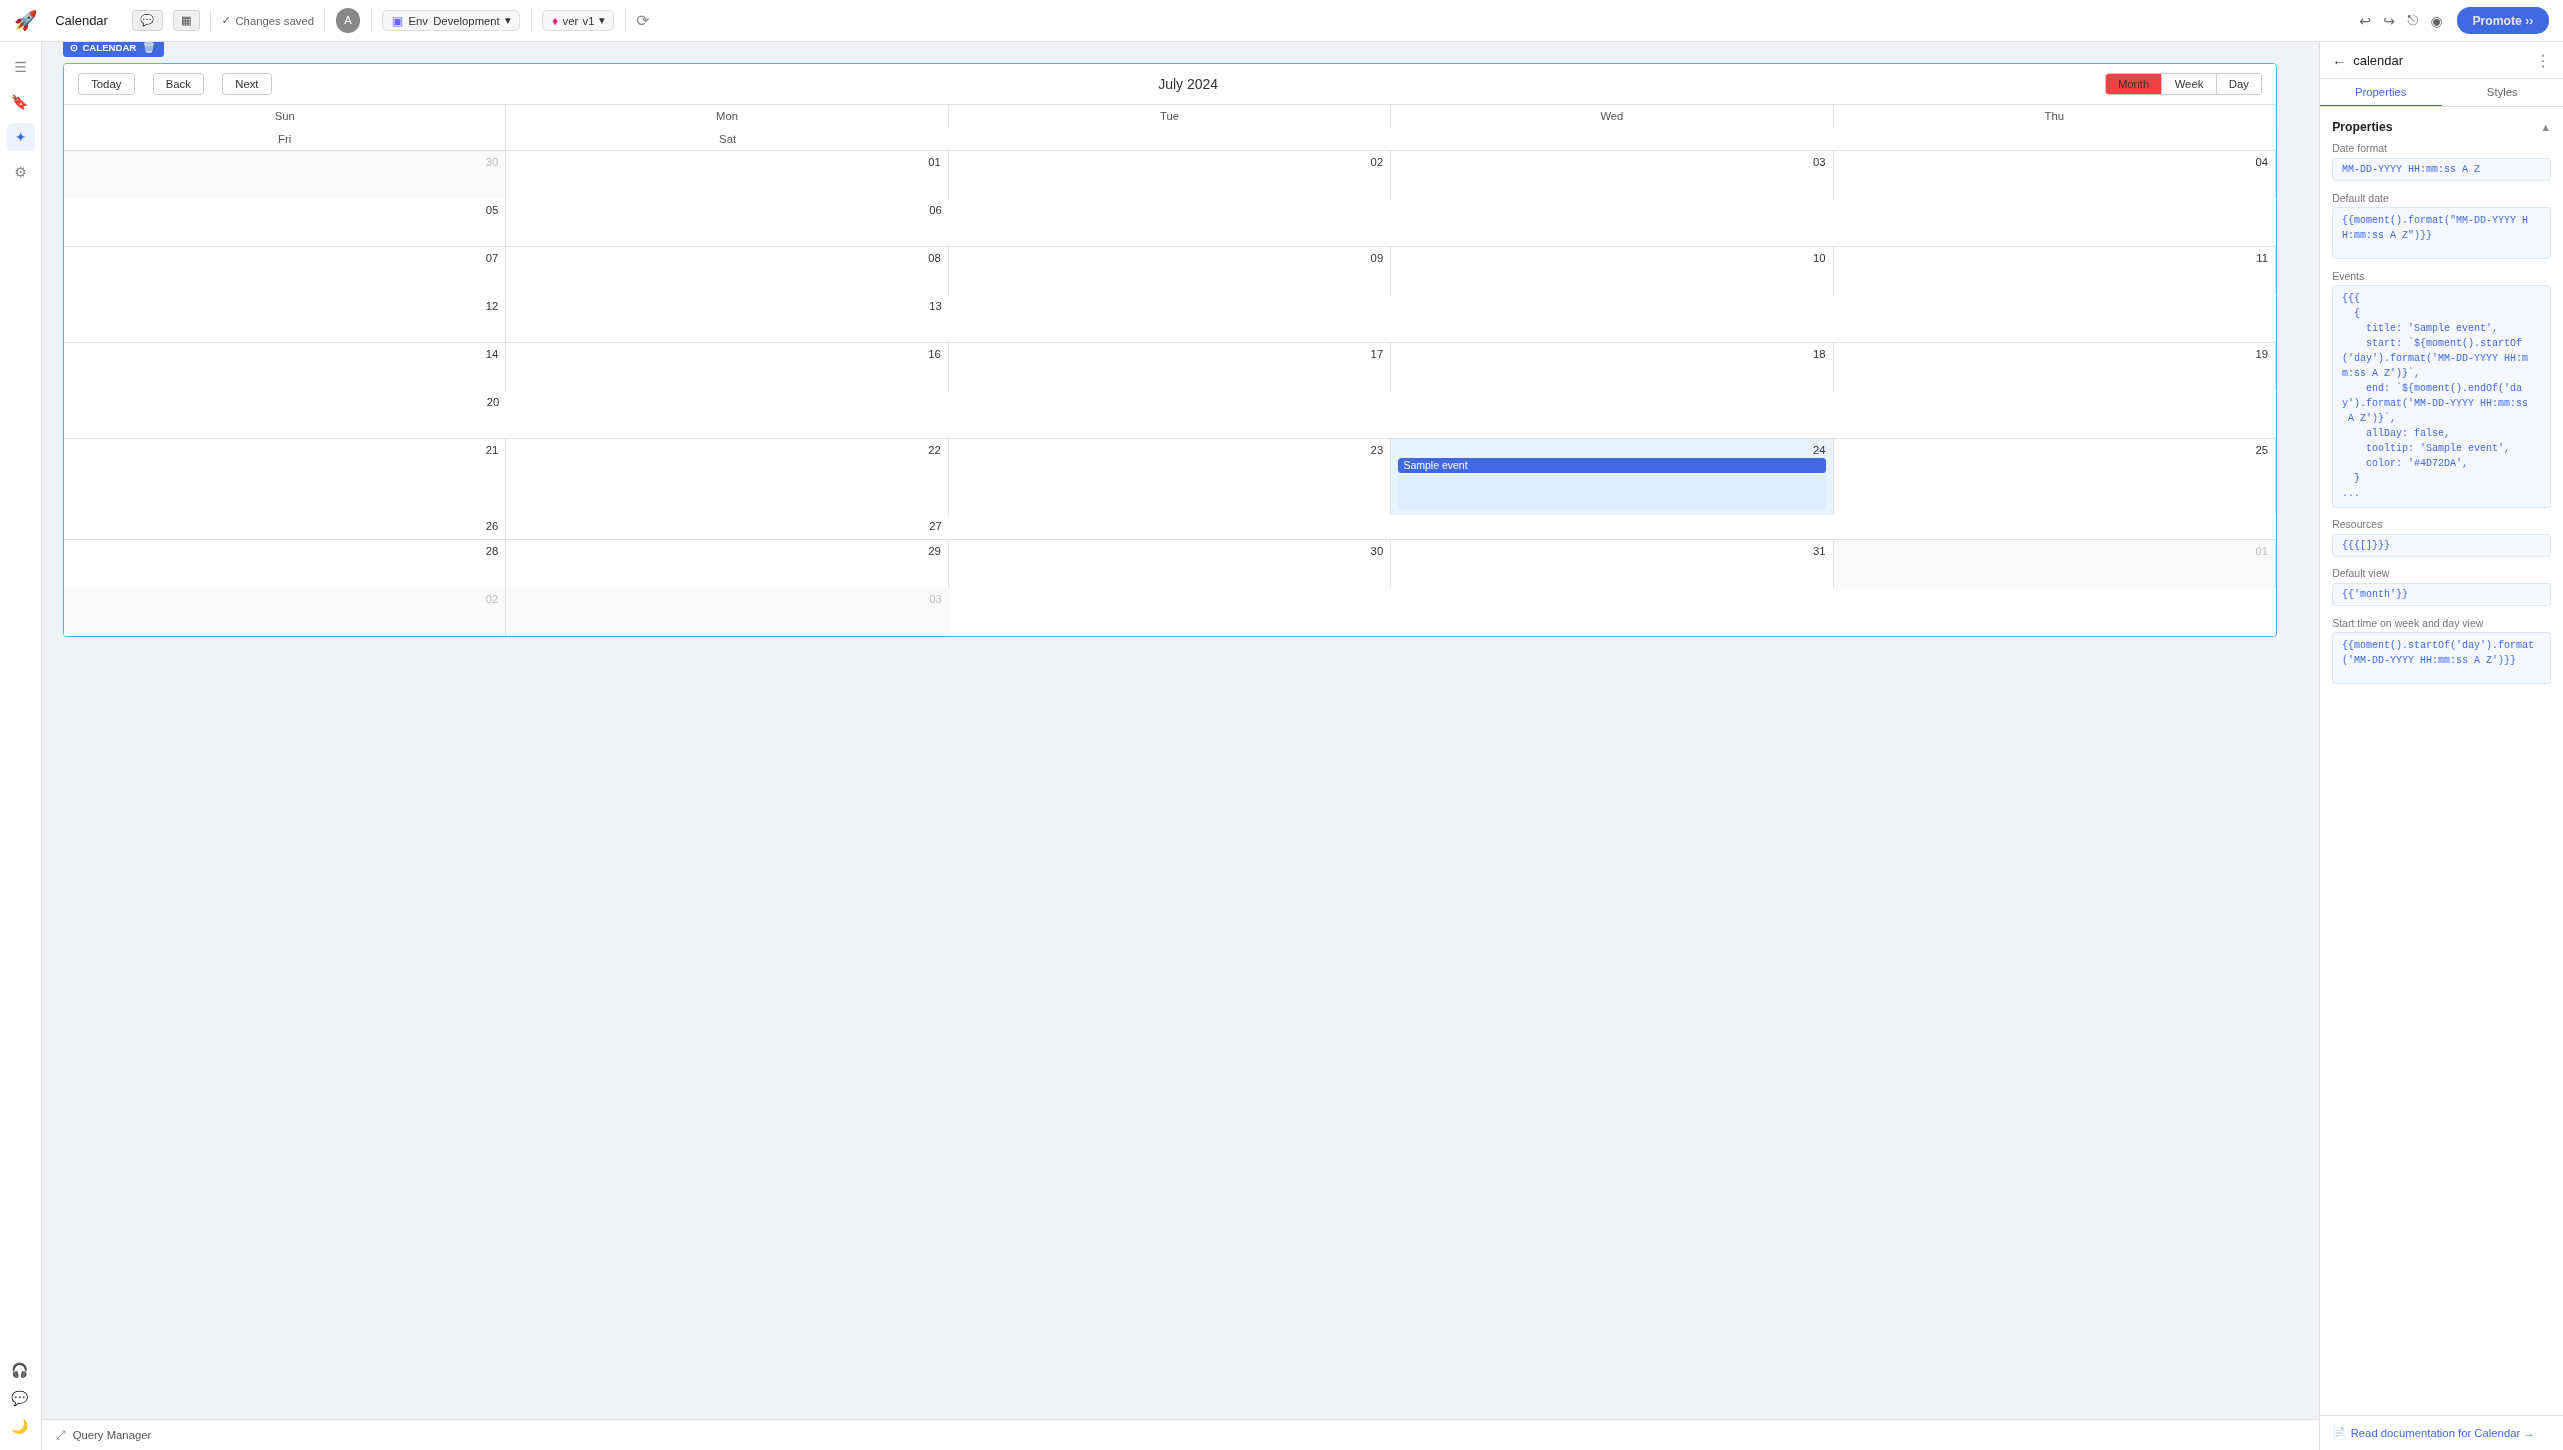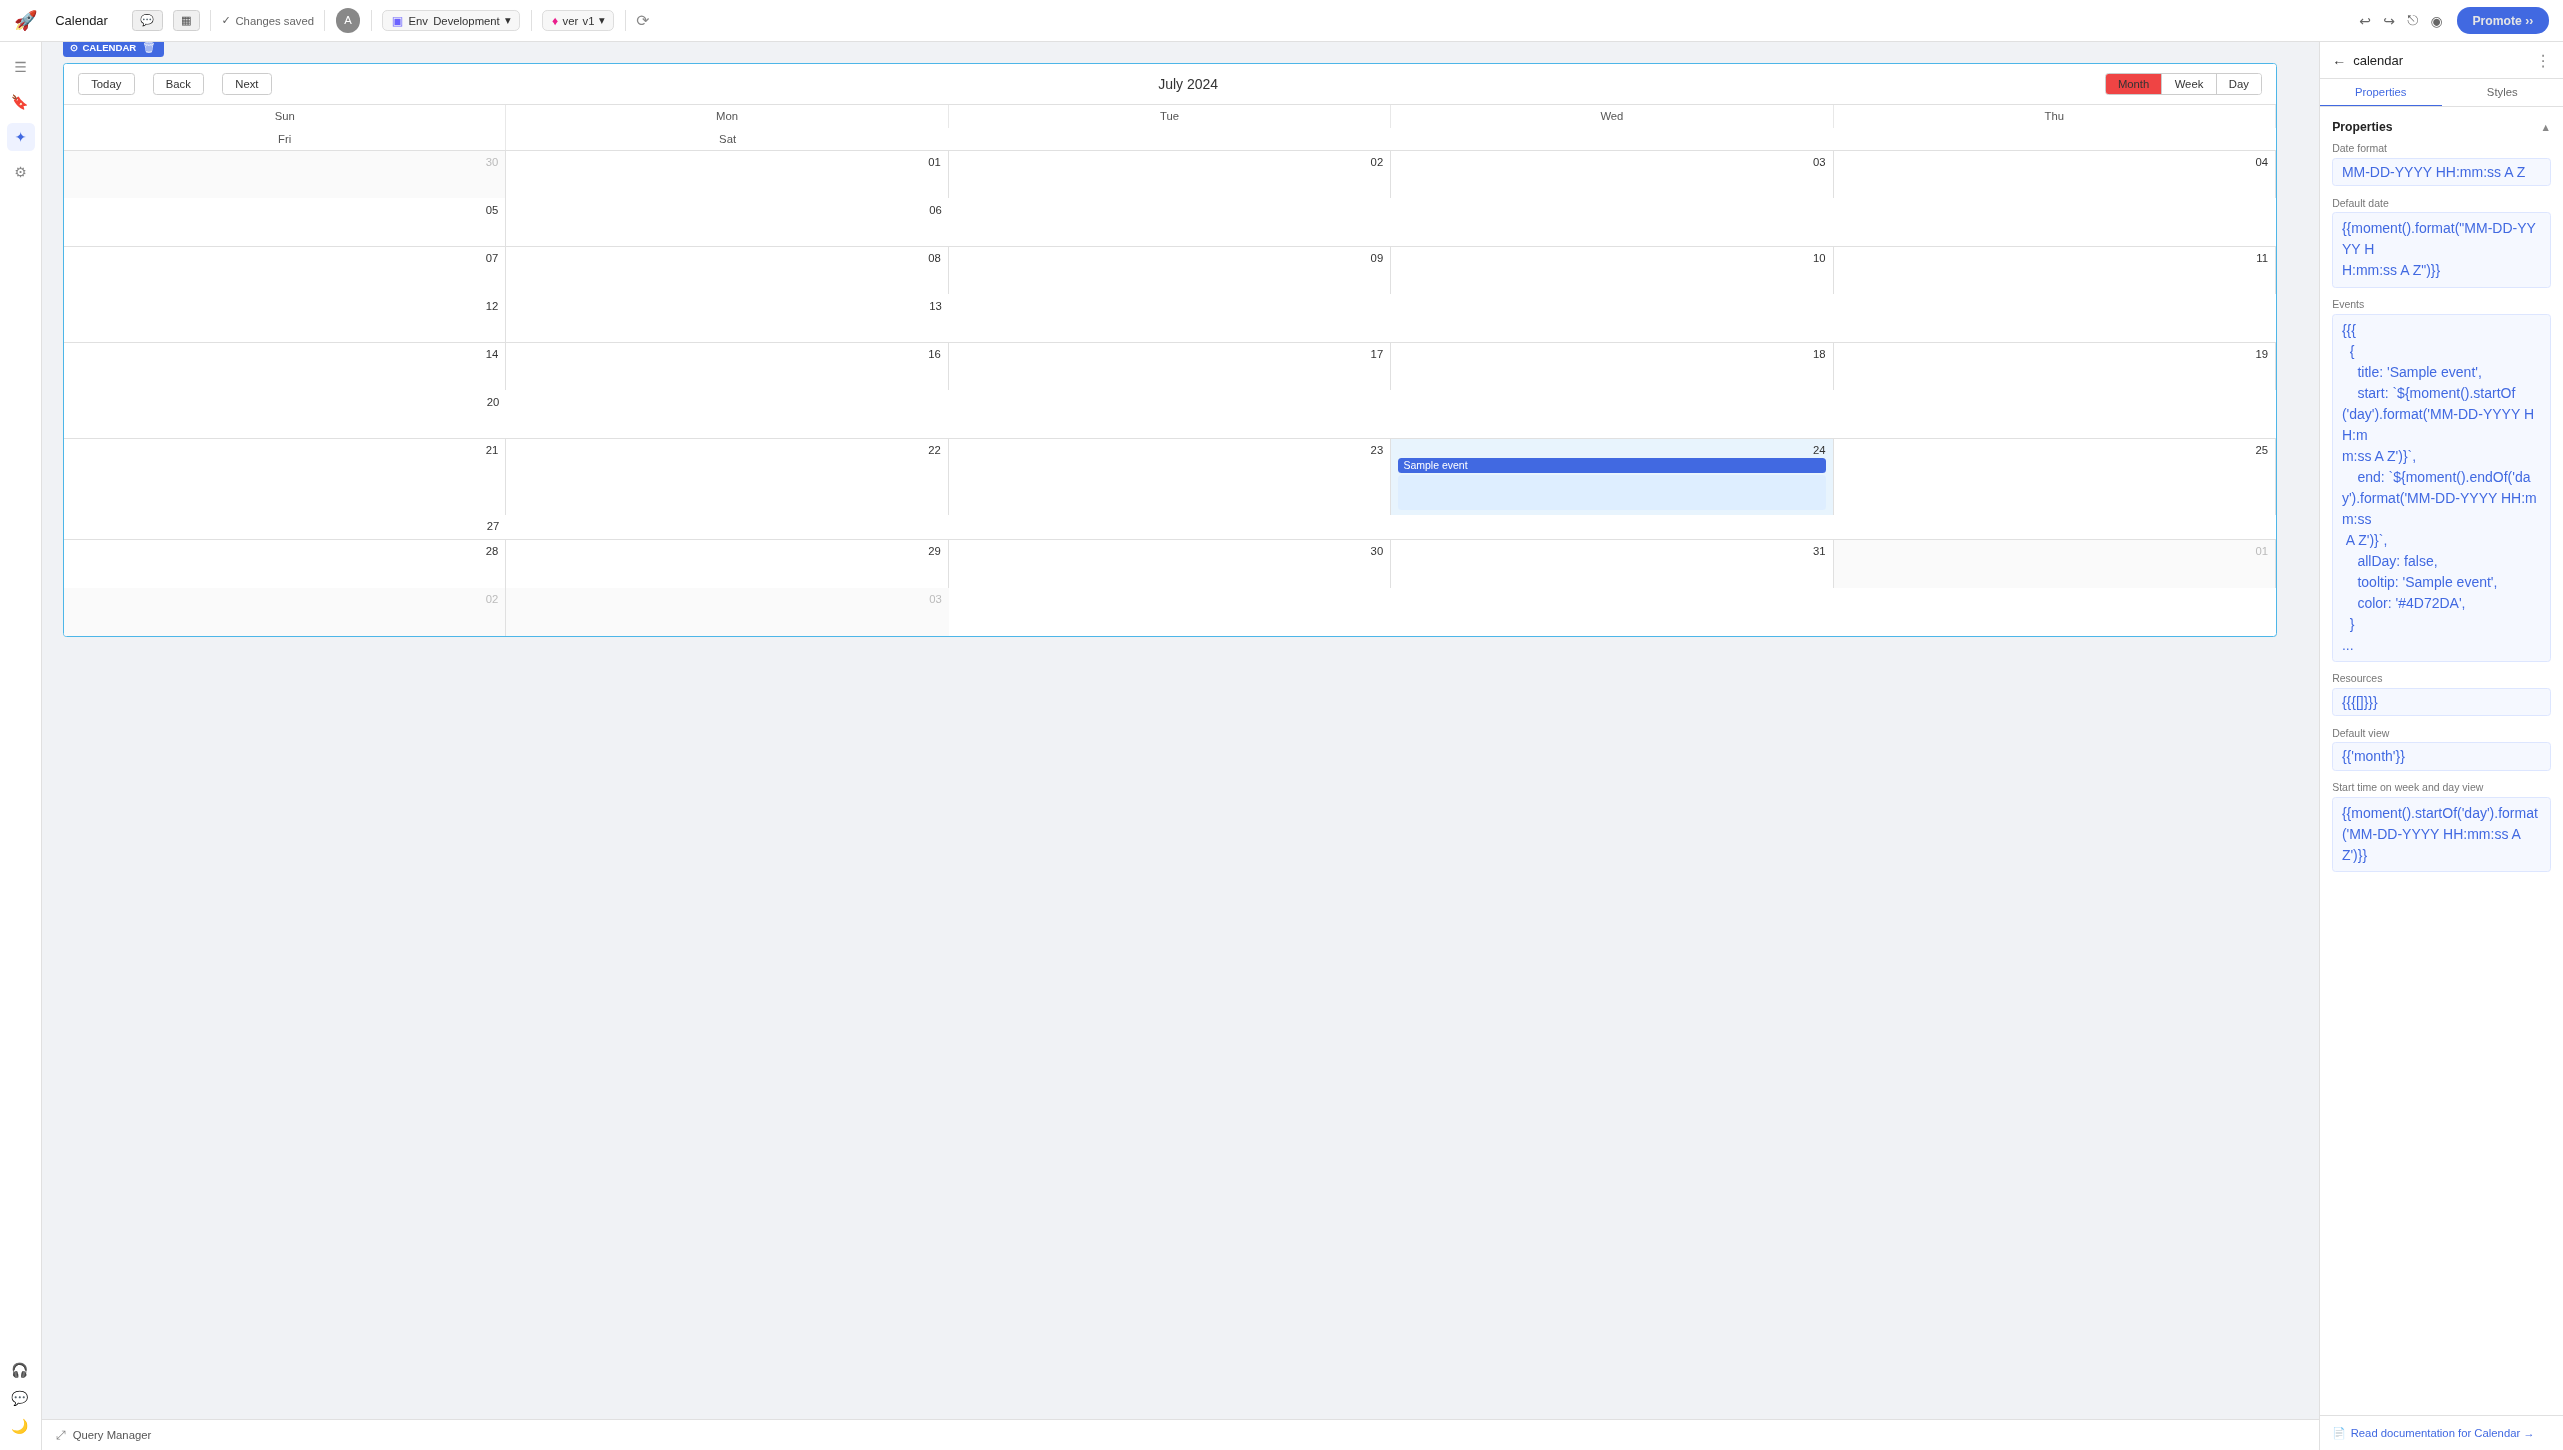--- a/index.html
+++ b/index.html
@@ -79,21 +79,21 @@
     .rp-title { flex: 1; font-size: 13px; font-weight: 500; color: #222; }
     .rp-more { color: #888; cursor: pointer; font-size: 15.7px; }
     .rp-tabs { display: flex; border-bottom: 0.9px solid #e0e0e0; }
     .rp-tab { flex: 1; text-align: center; padding: 7px 0; font-size: 11.3px; cursor: pointer; color: #666; border-bottom: 1.7px solid transparent; }
     .rp-tab.active { color: #4169e1; border-bottom: 1.7px solid #4169e1; }
     .rp-content { flex: 1; overflow-y: auto; padding: 12.2px; }
     .rp-section-title { font-size: 12.2px; font-weight: 600; color: #222; margin-bottom: 8.7px; display: flex; justify-content: space-between; align-items: center; }
     .rp-section-title .collapse-icon { color: #888; font-size: 10.5px; }
     .rp-field { margin-bottom: 10.5px; }
     .rp-field-label { font-size: 10.5px; color: #777; margin-bottom: 3.5px; }
-    .rp-field-value { background: #f5f8ff; border: 0.9px solid #dde6ff; border-radius: 3.5px; padding: 5.2px 8.7px; font-size: 14px; color: #4169e1; font-family: Liberation Sans, sans-serif; word-break: break-all; }
+    .rp-field-value { background: #f5f8ff; border: 0.9px solid #dde6ff; border-radius: 3.5px; padding: 5.2px 8.7px; font-size: 10px; color: #4169e1; font-family: Liberation Mono, monospace; word-break: break-all; }
     .rp-field-value.multiline { min-height: 52px; white-space: pre-wrap; line-height: 1.5; }
     .rp-footer { padding: 10.5px 12.2px; border-top: 0.9px solid #e0e0e0; }
     .rp-doc-link { color: #4169e1; font-size: 11.3px; cursor: pointer; display: flex; align-items: center; gap: 4.4px; }
   </style>
 </head>
 <body>
 
 <div class="topbar">
   <span class="topbar-logo">🚀</span>
   <span class="topbar-title">Calendar</span>
@@ -266,20 +266,23 @@
                 <div class="cal-cell">
                     <div class="cal-date">23</div>
                   </div>
                 <div class="cal-cell selected-start">
                   <div class="cal-date">24</div>
                   <div class="cal-event">Sample event</div>
                   <div class="cal-event-cont"></div>
                 </div>
                 <div class="cal-cell">
                     <div class="cal-date">25</div>
+                  </div>
+                <div class="cal-cell">
+                    <div class="cal-date">26</div>
                   </div>
                 <div class="cal-cell">
                     <div class="cal-date">27</div>
                   </div>
               </div>
 
               <div class="cal-week">
                 <div class="cal-cell">
                     <div class="cal-date">28</div>
                   </div>

